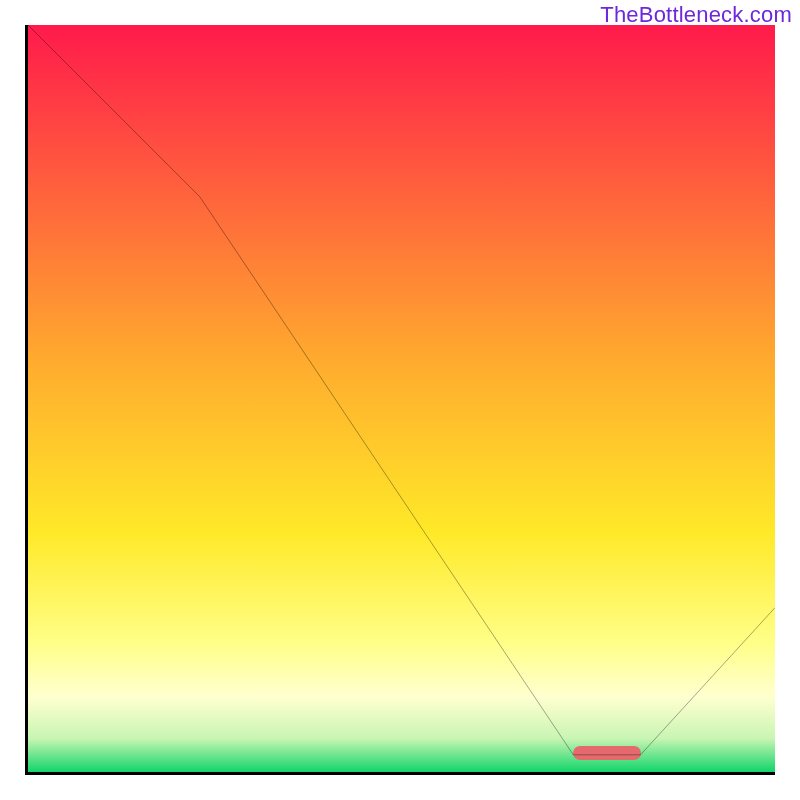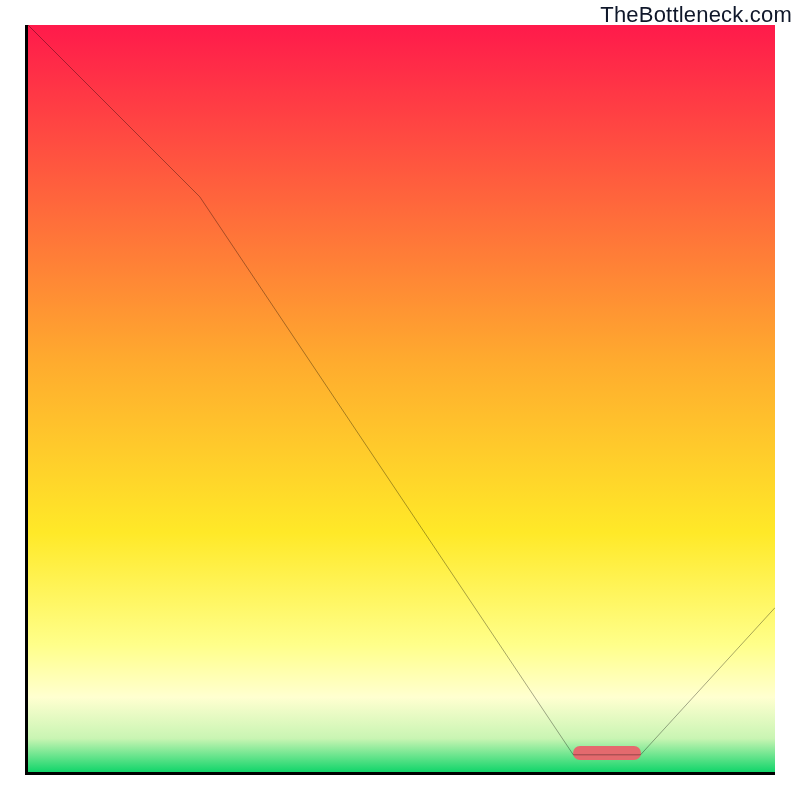--- a/index.html
+++ b/index.html
@@ -14,21 +14,21 @@
     position: relative;
     width: 800px;
     height: 800px;
   }
   .watermark {
     position: absolute;
     top: 2px;
     right: 8px;
     font-size: 22px;
     font-weight: 500;
-    color: #0f172a;
+    color: #6d28d9;
     letter-spacing: 0.2px;
   }
   .plot-frame {
     position: absolute;
     left: 25px;
     top: 25px;
     width: 750px;
     height: 750px;
     border-left: 3px solid #000;
     border-bottom: 3px solid #000;

